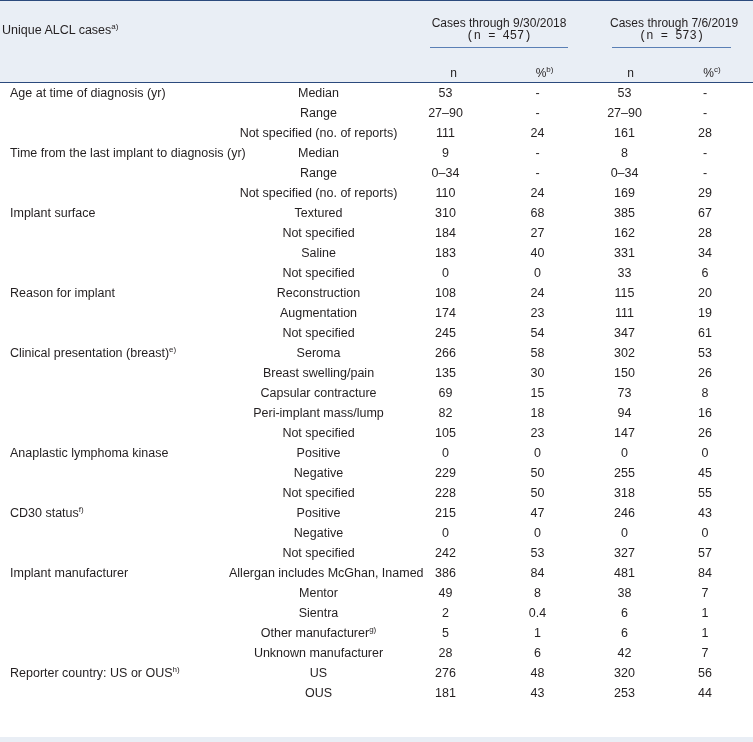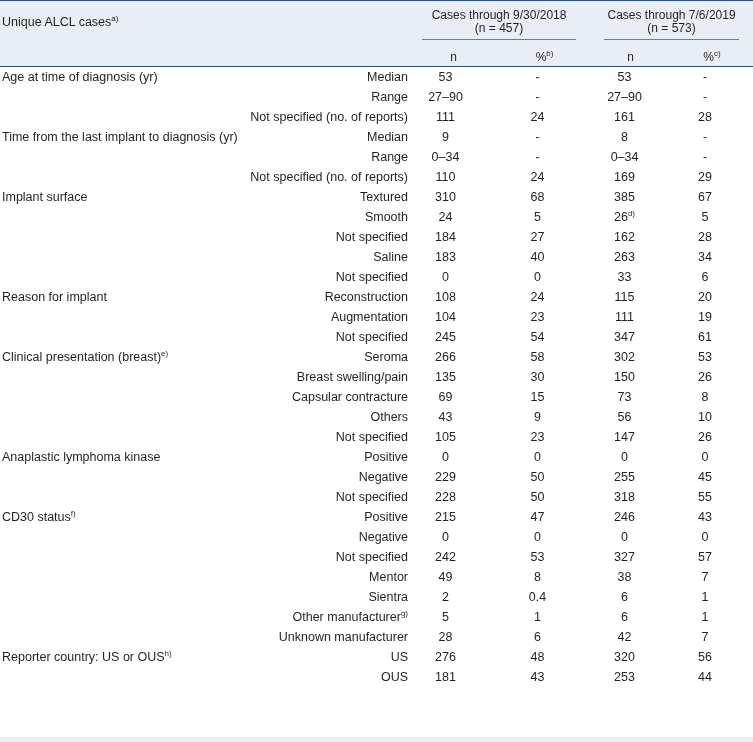--- a/index.html
+++ b/index.html
@@ -33,21 +33,21 @@
   col.c-sub   { width: 183px; }
   col.c-n1    { width: 91px; }
   col.c-p1    { width: 91px; }
   col.c-n2    { width: 81px; }
   col.c-p2    { width: 82px; }
 
   
   thead tr.hdr-top th,
   thead tr.hdr-sub th {
     background: #e9eef5;
-    padding: 8px;
+    padding: 16px;
     margin: 0;
     font-weight: normal;
   }
 
   thead tr.hdr-top th {
     vertical-align: bottom;
     height: 40px;
     padding-bottom: 2px;
   }
 
@@ -65,21 +65,21 @@
   }
 
   .grp-label {
     display: block;
     text-align: center;
     font-size: 12px;
     line-height: 1.12;
     padding: 0 4px 3px 4px;
     white-space: nowrap;
   }
-  .grp-label .ln2 { display: block; }
+  .grp-label .ln2 { display: block; font-family: Liberation Mono, monospace; }
 
   .grp-underline {
     display: block;
     border-bottom: 1px solid #5a7fb5;
     margin: 0 6px;
     height: 0;
   }
 
   thead tr.hdr-sub th {
     height: 22px;
@@ -99,24 +99,24 @@
     height: 20px;
     line-height: 20px;
     padding: 0;
     vertical-align: middle;
     white-space: nowrap;
     overflow: visible;
   }
 
   td.cat {
     text-align: left;
-    padding-left: 2px;
+    padding-left: 10px;
   }
   td.sub {
-    text-align: right;
+    text-align: center;
     padding-left: 4px;
     margin-left: 16px;
   }
   td.num {
     text-align: center;
   }
   td.n1 { padding-right: 16px; }
   td.p1 { padding-right: 14px; }
   td.n2 { padding-right: 12px; }
   td.p2 { padding-right: 14px; }
@@ -227,40 +227,32 @@
         <tr>
           <td class="cat"><span>Implant surface</span></td>
           <td class="sub"><span>Textured</span></td>
           <td class="num n1"><span>310</span></td>
           <td class="num p1"><span>68</span></td>
           <td class="num n2"><span>385</span></td>
           <td class="num p2"><span>67</span></td>
         </tr>
         <tr>
           <td class="cat"><span></span></td>
-          <td class="sub"><span>Smooth</span></td>
-          <td class="num n1"><span>24</span></td>
-          <td class="num p1"><span>5</span></td>
-          <td class="num n2"><span>26</span><sup>d)</sup></td>
-          <td class="num p2"><span>5</span></td>
-        </tr>
-        <tr>
-          <td class="cat"><span></span></td>
           <td class="sub"><span>Not specified</span></td>
           <td class="num n1"><span>184</span></td>
           <td class="num p1"><span>27</span></td>
           <td class="num n2"><span>162</span></td>
           <td class="num p2"><span>28</span></td>
         </tr>
         <tr>
           <td class="cat"><span></span></td>
           <td class="sub"><span>Saline</span></td>
           <td class="num n1"><span>183</span></td>
           <td class="num p1"><span>40</span></td>
-          <td class="num n2"><span>263</span></td>
+          <td class="num n2"><span>331</span></td>
           <td class="num p2"><span>34</span></td>
         </tr>
         <tr>
           <td class="cat"><span></span></td>
           <td class="sub"><span>Not specified</span></td>
           <td class="num n1"><span>0</span></td>
           <td class="num p1"><span>0</span></td>
           <td class="num n2"><span>33</span></td>
           <td class="num p2"><span>6</span></td>
         </tr>
@@ -268,21 +260,21 @@
           <td class="cat"><span>Reason for implant</span></td>
           <td class="sub"><span>Reconstruction</span></td>
           <td class="num n1"><span>108</span></td>
           <td class="num p1"><span>24</span></td>
           <td class="num n2"><span>115</span></td>
           <td class="num p2"><span>20</span></td>
         </tr>
         <tr>
           <td class="cat"><span></span></td>
           <td class="sub"><span>Augmentation</span></td>
-          <td class="num n1"><span>104</span></td>
+          <td class="num n1"><span>174</span></td>
           <td class="num p1"><span>23</span></td>
           <td class="num n2"><span>111</span></td>
           <td class="num p2"><span>19</span></td>
         </tr>
         <tr>
           <td class="cat"><span></span></td>
           <td class="sub"><span>Not specified</span></td>
           <td class="num n1"><span>245</span></td>
           <td class="num p1"><span>54</span></td>
           <td class="num n2"><span>347</span></td>
@@ -307,25 +299,25 @@
         <tr>
           <td class="cat"><span></span></td>
           <td class="sub"><span>Capsular contracture</span></td>
           <td class="num n1"><span>69</span></td>
           <td class="num p1"><span>15</span></td>
           <td class="num n2"><span>73</span></td>
           <td class="num p2"><span>8</span></td>
         </tr>
         <tr>
           <td class="cat"><span></span></td>
-          <td class="sub"><span>Others</span></td>
-          <td class="num n1"><span>43</span></td>
-          <td class="num p1"><span>9</span></td>
-          <td class="num n2"><span>56</span></td>
-          <td class="num p2"><span>10</span></td>
+          <td class="sub"><span>Peri-implant mass/lump</span></td>
+          <td class="num n1"><span>82</span></td>
+          <td class="num p1"><span>18</span></td>
+          <td class="num n2"><span>94</span></td>
+          <td class="num p2"><span>16</span></td>
         </tr>
         <tr>
           <td class="cat"><span></span></td>
           <td class="sub"><span>Not specified</span></td>
           <td class="num n1"><span>105</span></td>
           <td class="num p1"><span>23</span></td>
           <td class="num n2"><span>147</span></td>
           <td class="num p2"><span>26</span></td>
         </tr>
         <tr>
@@ -370,20 +362,28 @@
         </tr>
         <tr>
           <td class="cat"><span></span></td>
           <td class="sub"><span>Not specified</span></td>
           <td class="num n1"><span>242</span></td>
           <td class="num p1"><span>53</span></td>
           <td class="num n2"><span>327</span></td>
           <td class="num p2"><span>57</span></td>
         </tr>
         <tr>
+          <td class="cat"><span>Implant manufacturer</span></td>
+          <td class="sub"><span>Allergan includes McGhan, Inamed</span></td>
+          <td class="num n1"><span>386</span></td>
+          <td class="num p1"><span>84</span></td>
+          <td class="num n2"><span>481</span></td>
+          <td class="num p2"><span>84</span></td>
+        </tr>
+        <tr>
           <td class="cat"><span></span></td>
           <td class="sub"><span>Mentor</span></td>
           <td class="num n1"><span>49</span></td>
           <td class="num p1"><span>8</span></td>
           <td class="num n2"><span>38</span></td>
           <td class="num p2"><span>7</span></td>
         </tr>
         <tr>
           <td class="cat"><span></span></td>
           <td class="sub"><span>Sientra</span></td>

